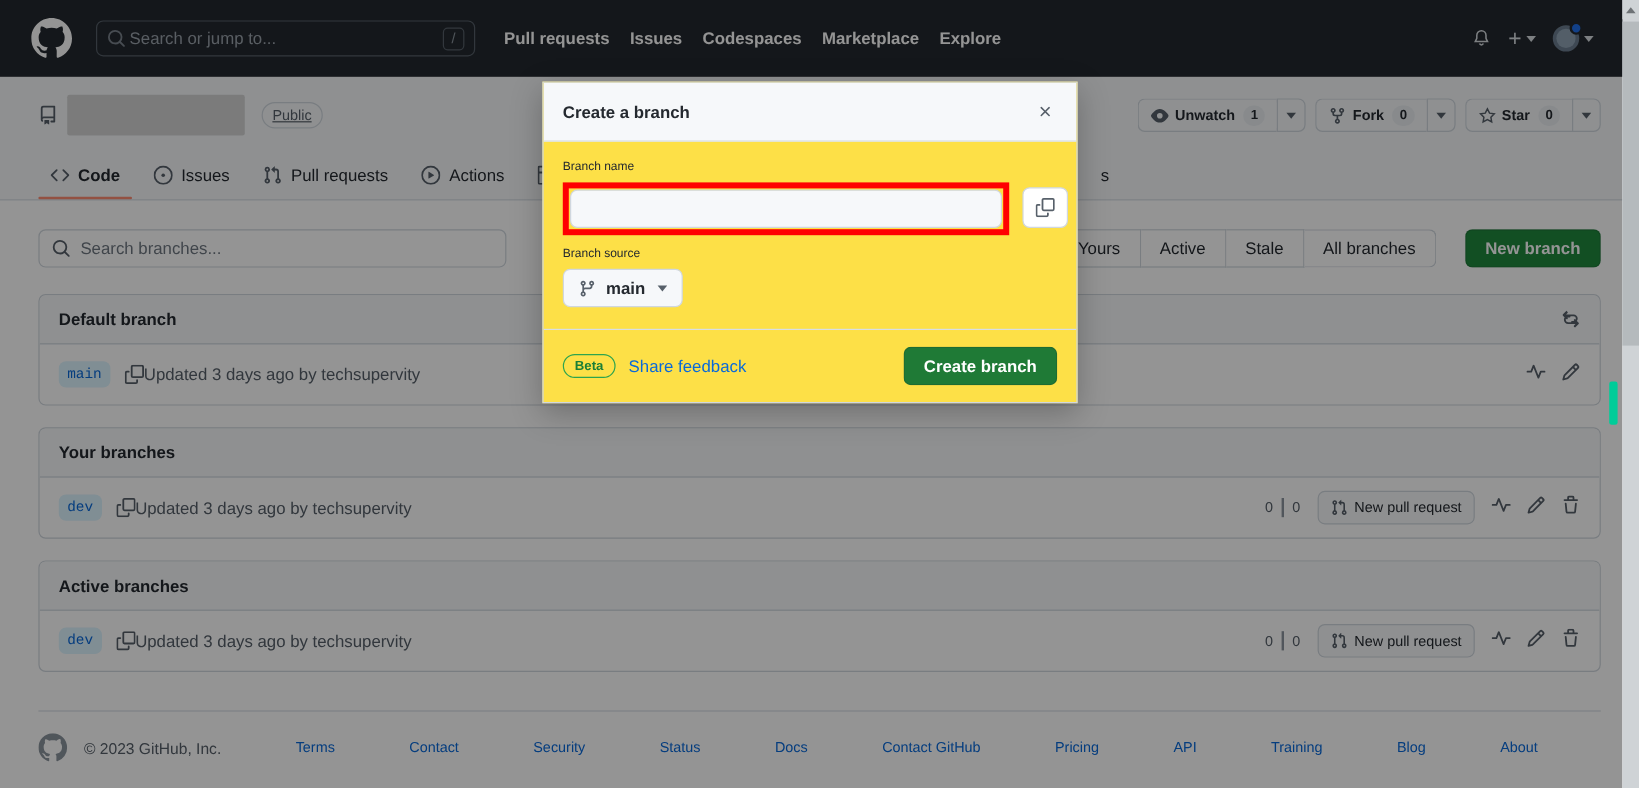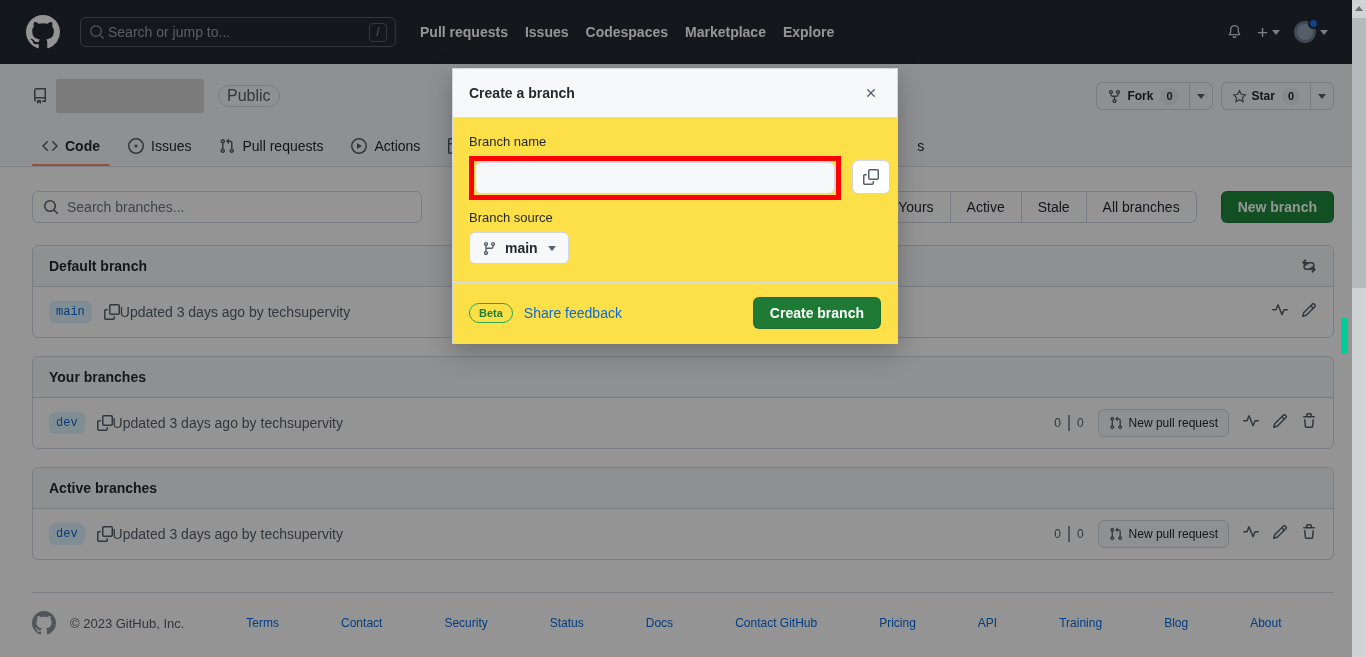--- a/index.html
+++ b/index.html
@@ -171,23 +171,24 @@
   #repo-name-redacted {
     width: 148px; height: 34px;
     background: #d5d5d5;
     border-radius: 2px;
   }
   #repo-visibility {
     margin-left: 14px;
     border: 1px solid #d0d7de;
     border-radius: 999px;
     padding: 1px 8px;
-    font-size: 16px;
+    font-size: 12px;
     color: #57606a;
     line-height: 18px;
+    text-decoration: underline;
   }
   #repo-actions {
     margin-left: auto;
     display: flex;
     align-items: center;
     gap: 8px;
   }
   .btn-group { display: flex; align-items: center; }
   .btn {
     background: #f6f8fa;
@@ -429,21 +430,21 @@
   #modal-close {
     margin-left: auto;
     color: #57606a;
     font-size: 18px;
     line-height: 1;
     width: 20px; height: 20px;
     display: flex; align-items: center; justify-content: center;
   }
   #modal-body { padding: 16px 16px 18px 16px; }
   .field-label {
-    font-size: 13px;
+    font-size: 10px;
     color: #24292f;
     margin-bottom: 7px;
     display: block;
   }
   #branch-name-highlight {
     border: 5px solid #ff0000;
     padding: 1px;
     display: flex;
     align-items: center;
     width: 372px;
@@ -584,20 +585,34 @@
     <div id="repo-title-row">
       <span id="repo-icon">
         <svg width="16" height="16" viewBox="0 0 16 16" fill="currentColor">
             <path d="M2 2.5A2.5 2.5 0 0 1 4.5 0h8.75a.75.75 0 0 1 .75.75v12.5a.75.75 0 0 1-.75.75h-2.5a.75.75 0 0 1 0-1.5h1.75v-2h-8a1 1 0 0 0-.714 1.7.75.75 0 1 1-1.072 1.05A2.495 2.495 0 0 1 2 11.5Zm10.5-1h-8a1 1 0 0 0-1 1v6.708A2.486 2.486 0 0 1 4.5 9h8ZM5 12.25a.25.25 0 0 1 .25-.25h3.5a.25.25 0 0 1 .25.25v3.25a.25.25 0 0 1-.4.2l-1.45-1.087a.249.249 0 0 0-.3 0L5.4 15.7a.25.25 0 0 1-.4-.2Z"></path>
           </svg>
       </span>
       <span id="repo-name-redacted"></span>
       <span id="repo-visibility">Public</span>
 
       <div id="repo-actions">
+        <div class="btn-group">
+          <div class="btn split-l">
+            <span class="ico">
+              <svg width="15" height="15" viewBox="0 0 16 16" fill="currentColor">
+                  <path d="M8 2c1.981 0 3.671.992 4.933 2.078 1.27 1.091 2.187 2.345 2.637 3.023a1.62 1.62 0 0 1 0 1.798c-.45.678-1.367 1.932-2.637 3.023C11.67 13.008 9.981 14 8 14c-1.981 0-3.671-.992-4.933-2.078C1.797 10.83.88 9.576.43 8.898a1.62 1.62 0 0 1 0-1.798c.45-.677 1.367-1.931 2.637-3.022C4.33 2.992 6.019 2 8 2ZM8 5.5a2.5 2.5 0 1 0 0 5 2.5 2.5 0 0 0 0-5Z"></path>
+                </svg>
+            </span>
+            <span>Unwatch</span>
+            <span class="cnt">1</span>
+          </div>
+          <div class="btn split-r">
+              <span class="car"></span>
+            </div>
+        </div>
 
         <div class="btn-group">
           <div class="btn split-l">
             <span class="ico">
               <svg width="15" height="15" viewBox="0 0 16 16" fill="currentColor">
                   <path d="M5 5.372v.878c0 .414.336.75.75.75h4.5a.75.75 0 0 0 .75-.75v-.878a2.25 2.25 0 1 1 1.5 0v.878a2.25 2.25 0 0 1-2.25 2.25h-1.5v2.128a2.251 2.251 0 1 1-1.5 0V8.5h-1.5A2.25 2.25 0 0 1 3.5 6.25v-.878a2.25 2.25 0 1 1 1.5 0ZM5 3.25a.75.75 0 1 0-1.5 0 .75.75 0 0 0 1.5 0Zm6.75.75a.75.75 0 1 0 0-1.5.75.75 0 0 0 0 1.5Zm-3 8.75a.75.75 0 1 0-1.5 0 .75.75 0 0 0 1.5 0Z"></path>
                 </svg>
             </span>
             <span>Fork</span>
             <span class="cnt">0</span>

